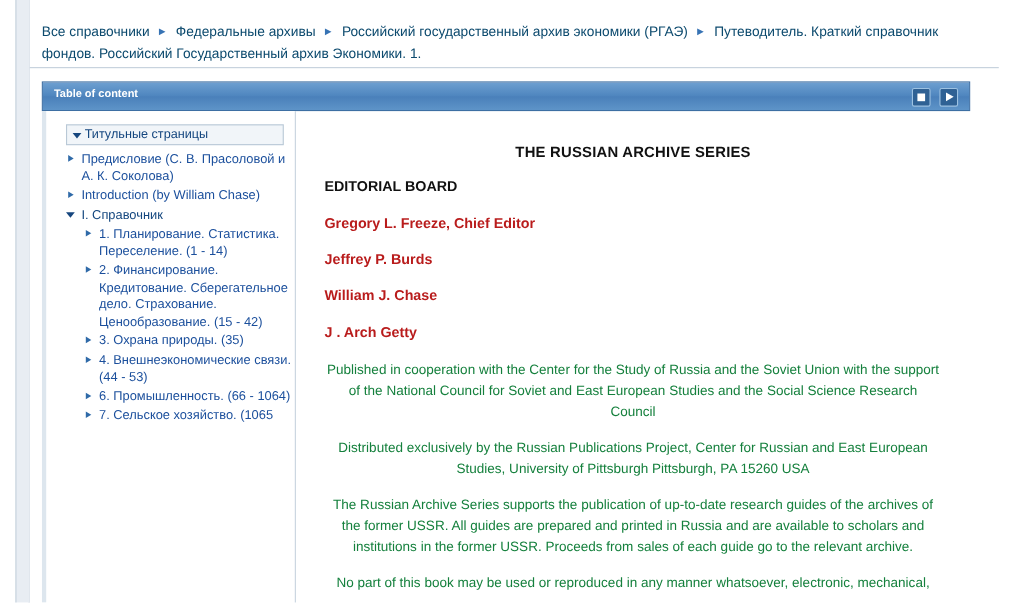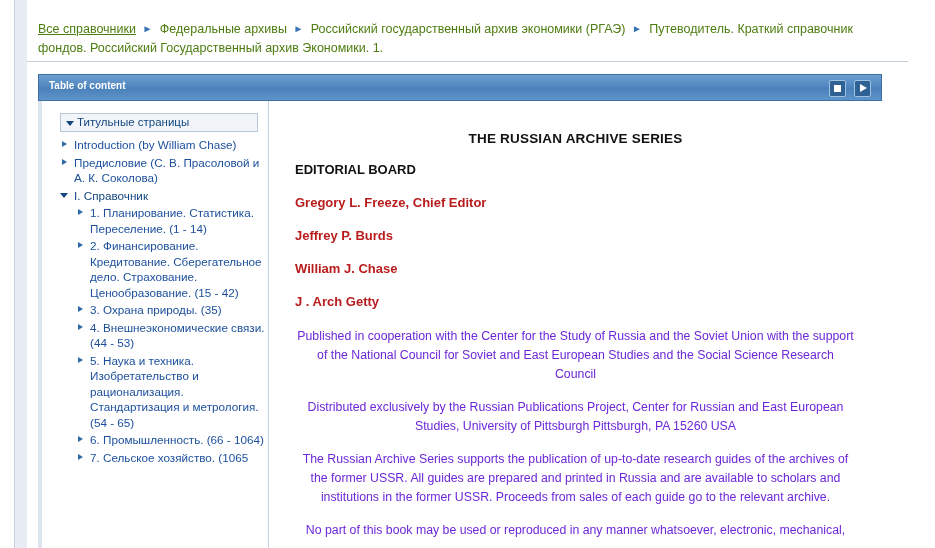--- a/index.html
+++ b/index.html
@@ -39,33 +39,33 @@
   .breadcrumb {
     position: absolute;
     left: 38px;
     top: 20px;
     width: 850px;
     font-size: 12.5px;
     color: #1a3f70;
     line-height: 19px;
   }
   .breadcrumb a {
-    color: #4d7c0f;
+    color: #0c4a6e;
     text-decoration: none;
     text-align: center;
   }
   .bc-sep {
     display: inline-block;
     color: #3773b4;
     font-size: 10px;
     padding: 0 4px 0 3px;
     position: relative;
     top: -1px;
   }
-  .bc-first { color: #4d7c0f; text-decoration: underline; }
+  .bc-first { color: #0c4a6e; }
 
   .bc-rule {
     position: absolute;
     left: 27px;
     top: 61px;
     width: 881px;
     height: 1px;
     background: #c2cfdb;
   }
 
@@ -239,21 +239,21 @@
     text-align: left;
     font-size: 13px;
     font-weight: bold;
     color: #b91c1c;
     margin: 0 0 18px;
   }
   .doc-p {
     text-align: center;
     font-size: 12.3px;
     line-height: 19px;
-    color: #6d28d9;
+    color: #15803d;
     margin: 0 0 14px;
   }
 </style>
 </head>
 <body>
 
 <div id="page">
 
   <div class="left-rail">
     <div class="left-rail-inner"></div>
@@ -286,49 +286,45 @@
       <div class="toc-scroll-rail"></div>
 
       <div class="toc-head-box">
         <span class="caret-down"></span>
         <span class="cap">Титульные страницы</span>
       </div>
 
       <div class="toc-list">
         <div class="toc-item">
           <span class="arrow"></span>
+          <span class="lbl">Предисловие (С. В. Прасоловой и А. К. Соколова)</span>
+        </div>
+        <div class="toc-item">
+          <span class="arrow"></span>
           <span class="lbl">Introduction (by William Chase)</span>
-        </div>
-        <div class="toc-item">
-          <span class="arrow"></span>
-          <span class="lbl">Предисловие (С. В. Прасоловой и А. К. Соколова)</span>
         </div>
         <div class="toc-item expanded">
           <span class="arrow open"></span>
           <span class="lbl">I. Справочник</span>
         </div>
         <div class="toc-item lvl2">
           <span class="arrow"></span>
           <span class="lbl">1. Планирование. Статистика. Переселение. (1 - 14)</span>
         </div>
         <div class="toc-item lvl2">
           <span class="arrow"></span>
           <span class="lbl">2. Финансирование. Кредитование. Сберегательное дело. Страхование. Ценообразование. (15 - 42)</span>
         </div>
         <div class="toc-item lvl2">
           <span class="arrow"></span>
           <span class="lbl">3. Охрана природы. (35)</span>
         </div>
         <div class="toc-item lvl2">
           <span class="arrow"></span>
           <span class="lbl">4. Внешнеэкономические связи. (44 - 53)</span>
-        </div>
-        <div class="toc-item lvl2">
-          <span class="arrow"></span>
-          <span class="lbl">5. Наука и техника. Изобретательство и рационализация. Стандартизация и метрология. (54 - 65)</span>
         </div>
         <div class="toc-item lvl2">
           <span class="arrow"></span>
           <span class="lbl">6. Промышленность. (66 - 1064)</span>
         </div>
         <div class="toc-item lvl2">
           <span class="arrow"></span>
           <span class="lbl">7. Сельское хозяйство. (1065</span>
         </div>
       </div>

